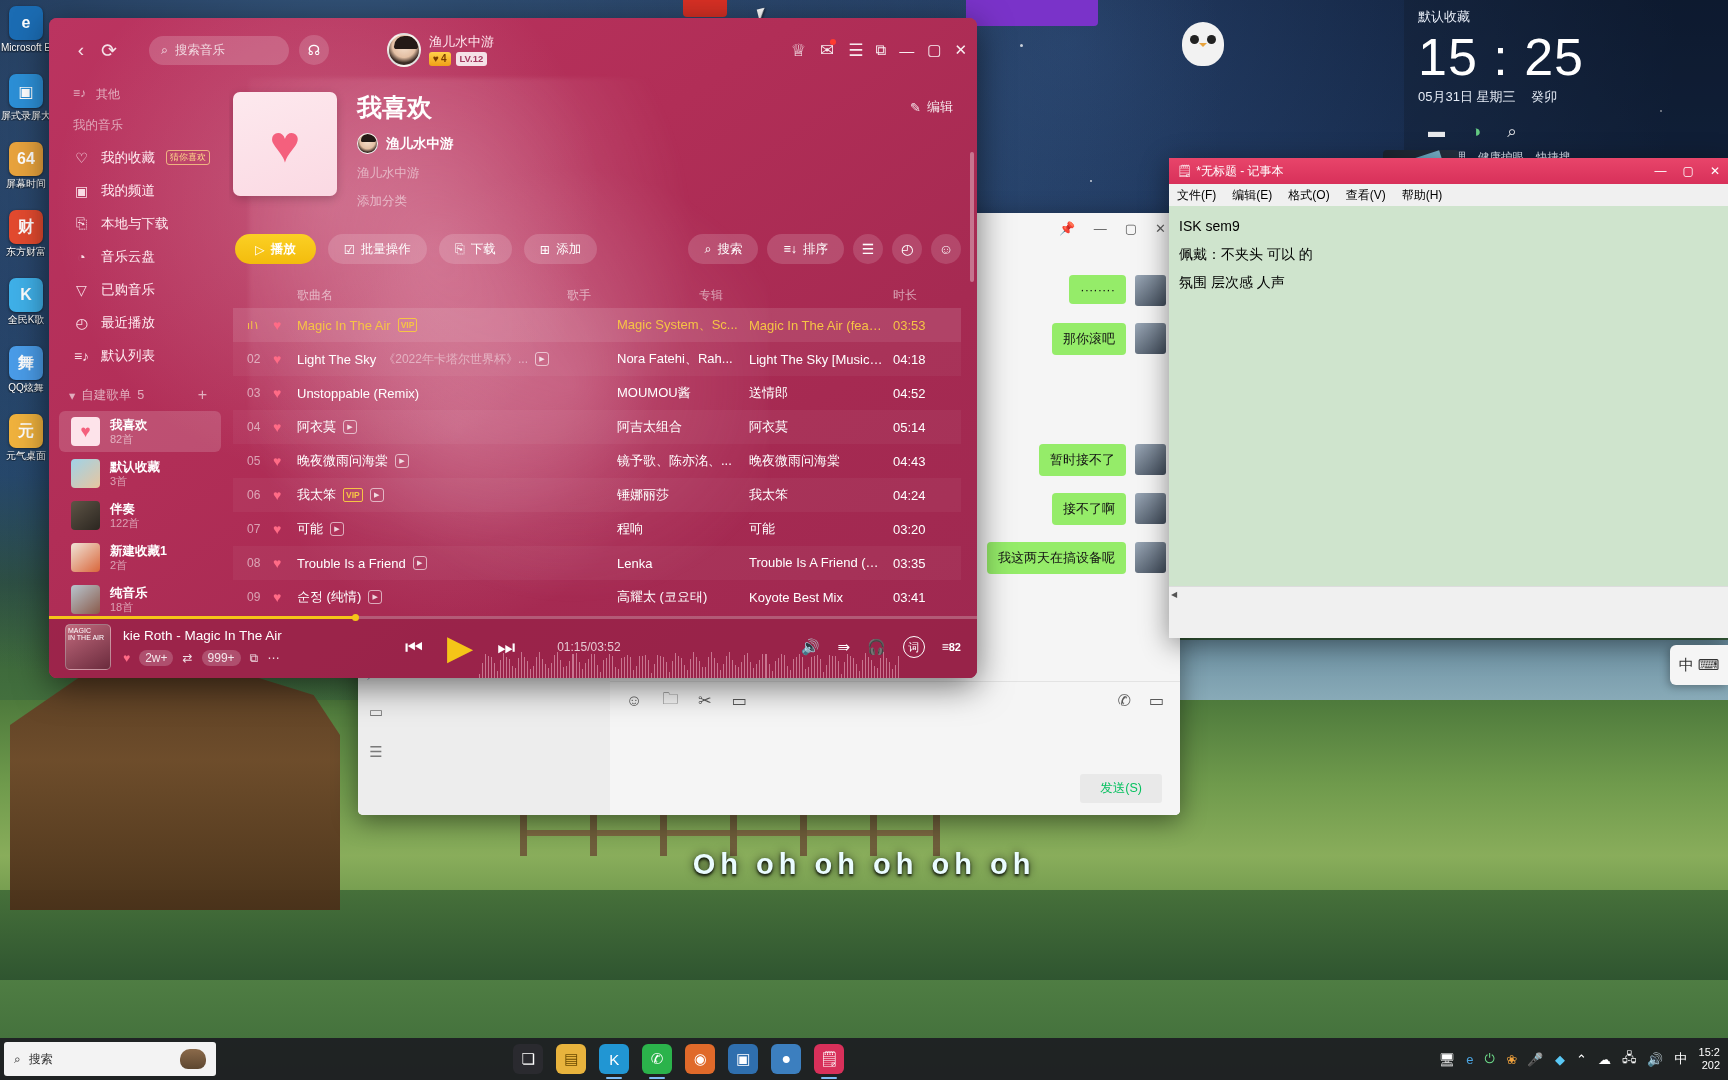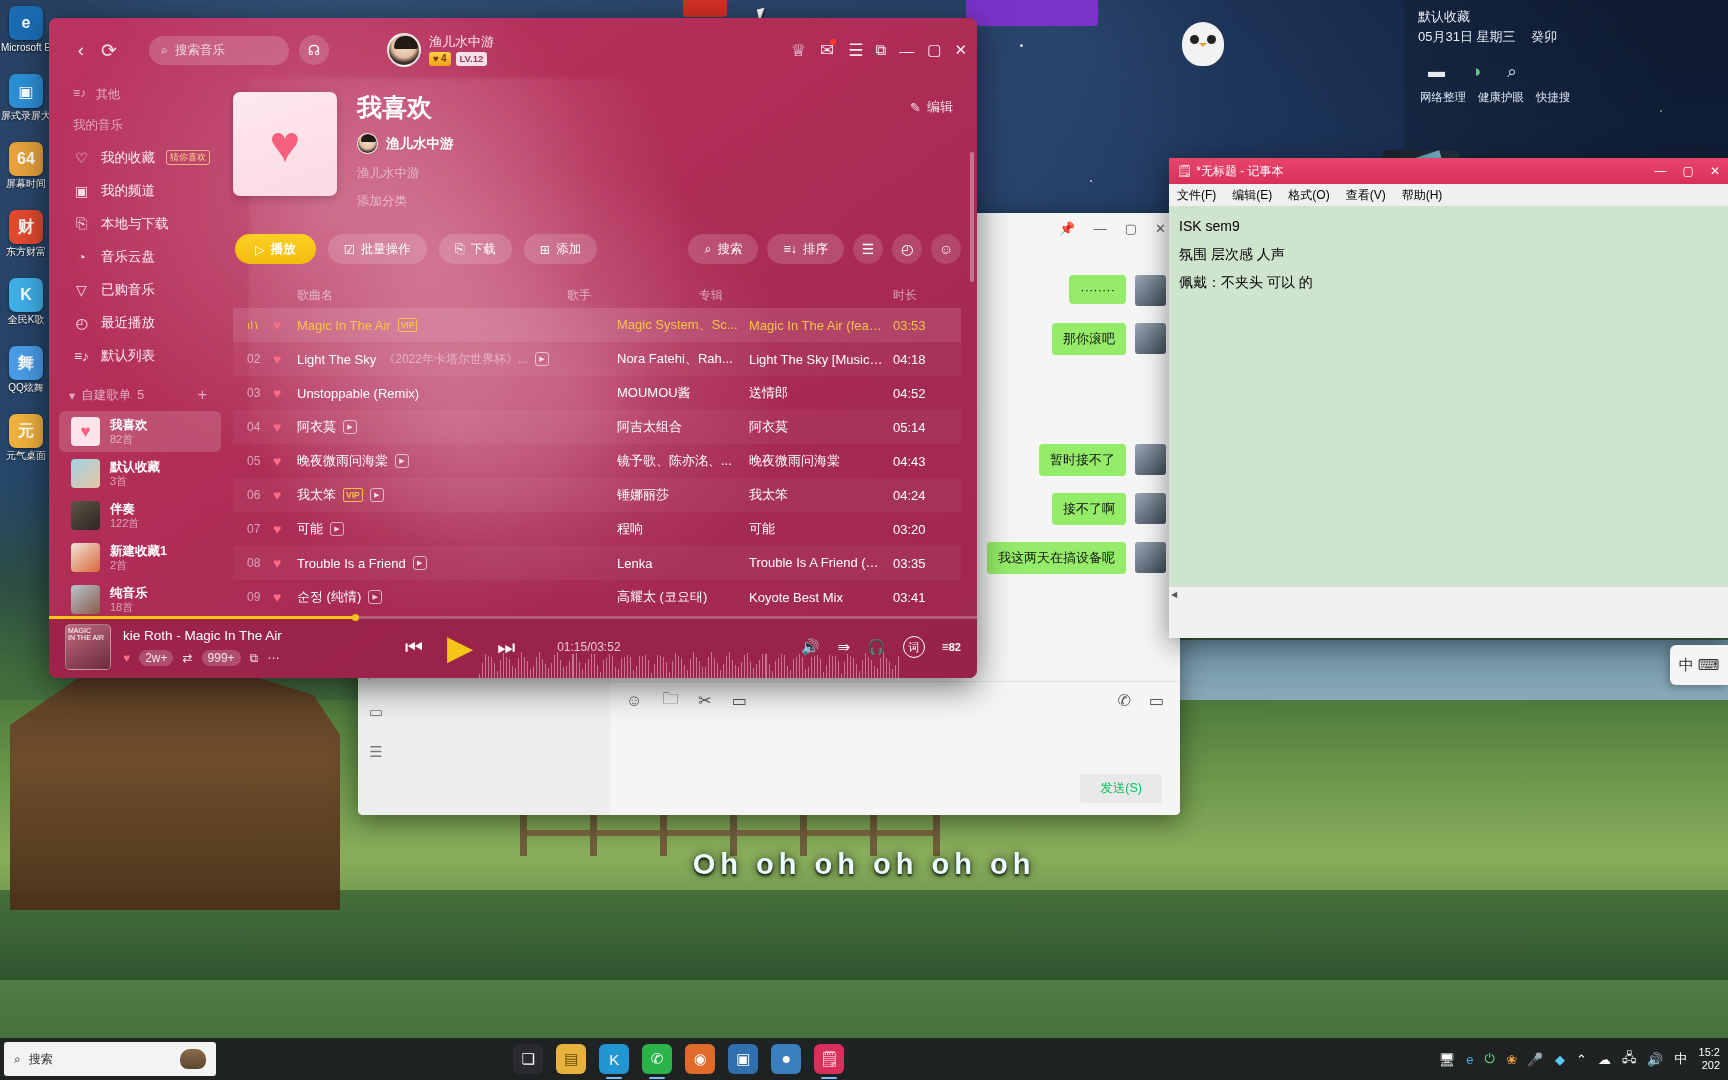--- a/index.html
+++ b/index.html
@@ -599,20 +599,21 @@
     <div class="cap">QQ炫舞</div>
   </div>
   <div class="desk-ico">
     <div class="box" style="background:#f0b23d">元</div>
     <div class="cap">元气桌面</div>
   </div>
 </div>
 
 <div class="assistant">
   <div class="hdr">默认收藏</div>
+  <div class="clock">15 : 25</div>
   <div class="dateline">
     <span>05月31日 星期三</span>
     <span style="margin-left:12px">癸卯</span>
   </div>
   <div class="tools">
     <span>▬</span>
     <span style="color:#6ddc8a">◑</span>
     <span>⌕</span>
   </div>
   <div class="labels">
@@ -1188,22 +1189,22 @@
   </div>
   <div class="np-menu">
     <span>文件(F)</span>
     <span>编辑(E)</span>
     <span>格式(O)</span>
     <span>查看(V)</span>
     <span>帮助(H)</span>
   </div>
   <div class="np-text">
     <div>ISK sem9</div>
+    <div>佩戴：不夹头 可以 的</div>
     <div>氛围 层次感 人声</div>
-    <div>佩戴：不夹头 可以 的</div>
   </div>
   <div class="np-hscroll">
     <span class="arr">◀</span>
   </div>
 </div>
 
 <div class="ime-pill">
   <span>中</span>
   <span>⌨</span>
 </div>

